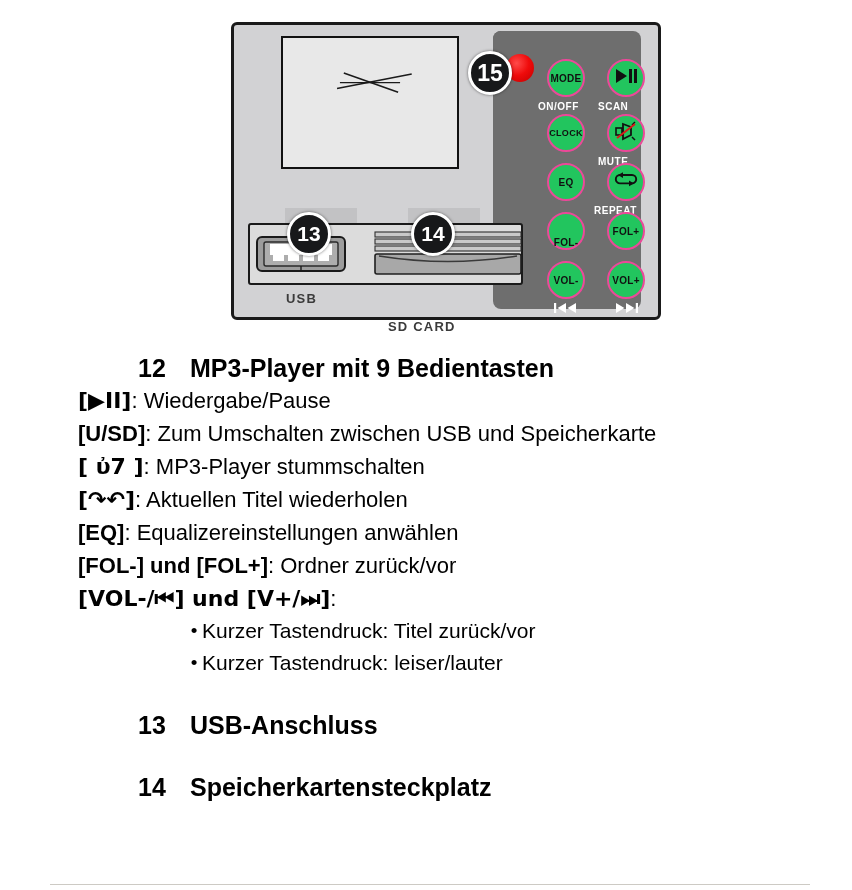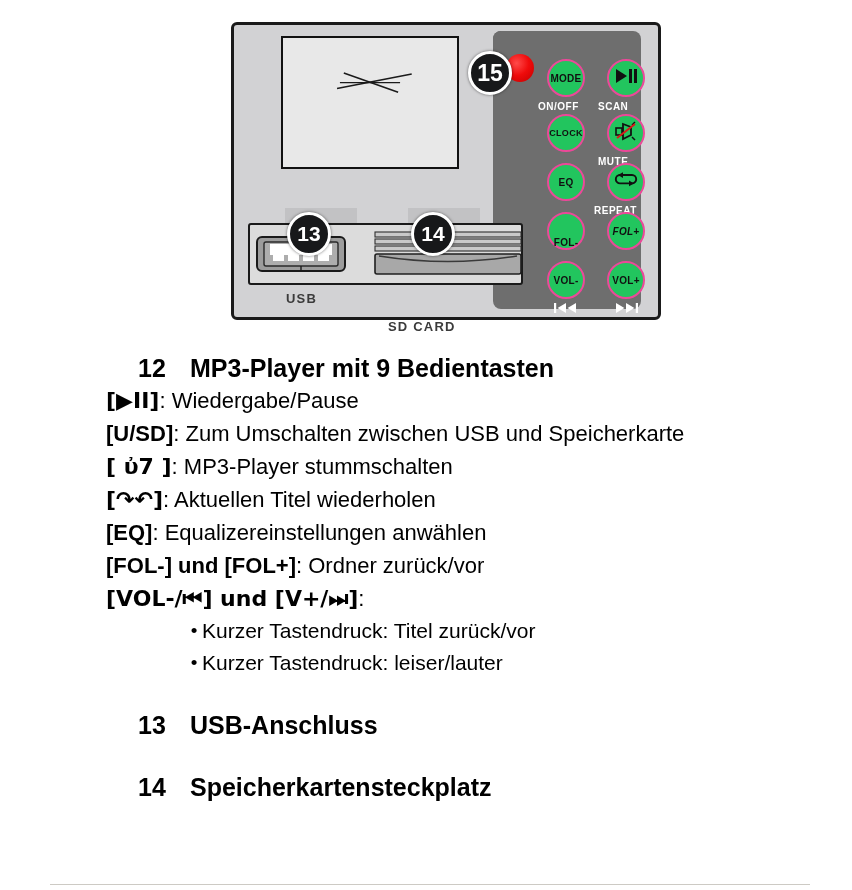--- a/index.html
+++ b/index.html
@@ -150,21 +150,21 @@
     line-height:32px;
     flex:0 0 auto;
   }
   .num-inner{ display:block; }
   .title{
     font-size:25px;
     font-weight:bold;
     line-height:32px;
   }
   .detail-lines{
-    padding-left:106px;
+    padding-left:78px;
     padding-right:100px;
   }
   .d-line{
     font-size:22px;
     line-height:33px;
     white-space:nowrap;
   }
   .d-line.wrap{ white-space:normal; }
   .d-line b{ font-weight:bold; }
   .bullets{
@@ -269,21 +269,21 @@
     <span>
       <svg width="26" height="18" viewBox="0 0 26 18">
         <path d="M7,4 L19,4 A4.2,4.2 0 0 1 19,12.4 L7,12.4 A4.2,4.2 0 0 1 7,4 Z" fill="none" stroke="#111" stroke-width="1.9"></path>
         <polygon points="10,1.2 10,7 5,4.1" fill="#111"></polygon>
         <polygon points="16,9.5 16,15.3 21,12.4" fill="#111"></polygon>
       </svg>
     </span>
   </div>
   <div class="btn-caption" style="left:366px; top:187px; width:64px;">REPEAT</div>
 
-  <div class="btn txt" style="left:379px; top:194px; width:38px; height:38px;font-style:italic;">
+  <div class="btn txt" style="left:379px; top:194px; width:38px; height:38px;">
     <span>FOL+</span>
   </div>
 
   <div class="btn txt" style="left:379px; top:243px; width:38px; height:38px;">
     <span>VOL+</span>
   </div>
   <div class="glyph-caption" style="left:370px; top:283px; width:56px;">
     <svg width="26" height="12" viewBox="0 0 26 12">
       <polygon points="3,1 3,11 11.4,6" fill="#fff"></polygon>
       <polygon points="13,1 13,11 21.4,6" fill="#fff"></polygon>

